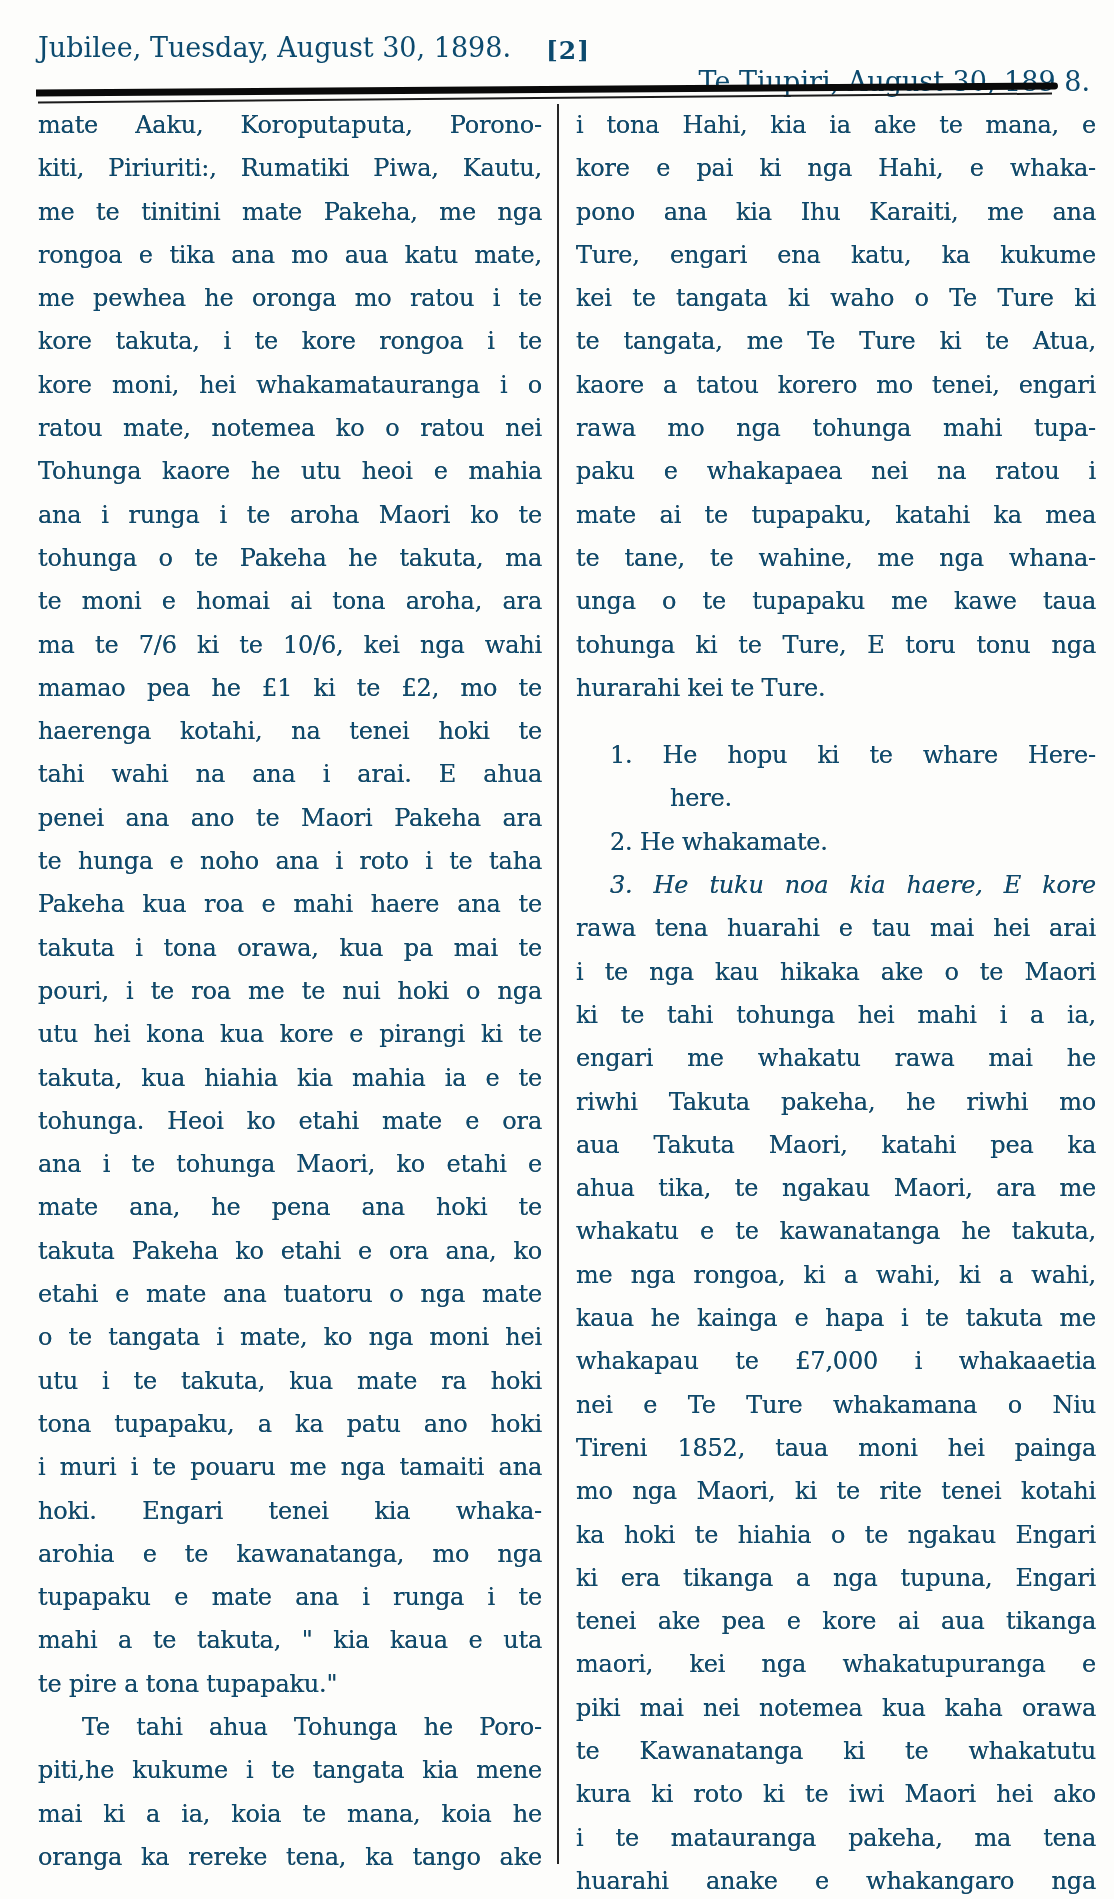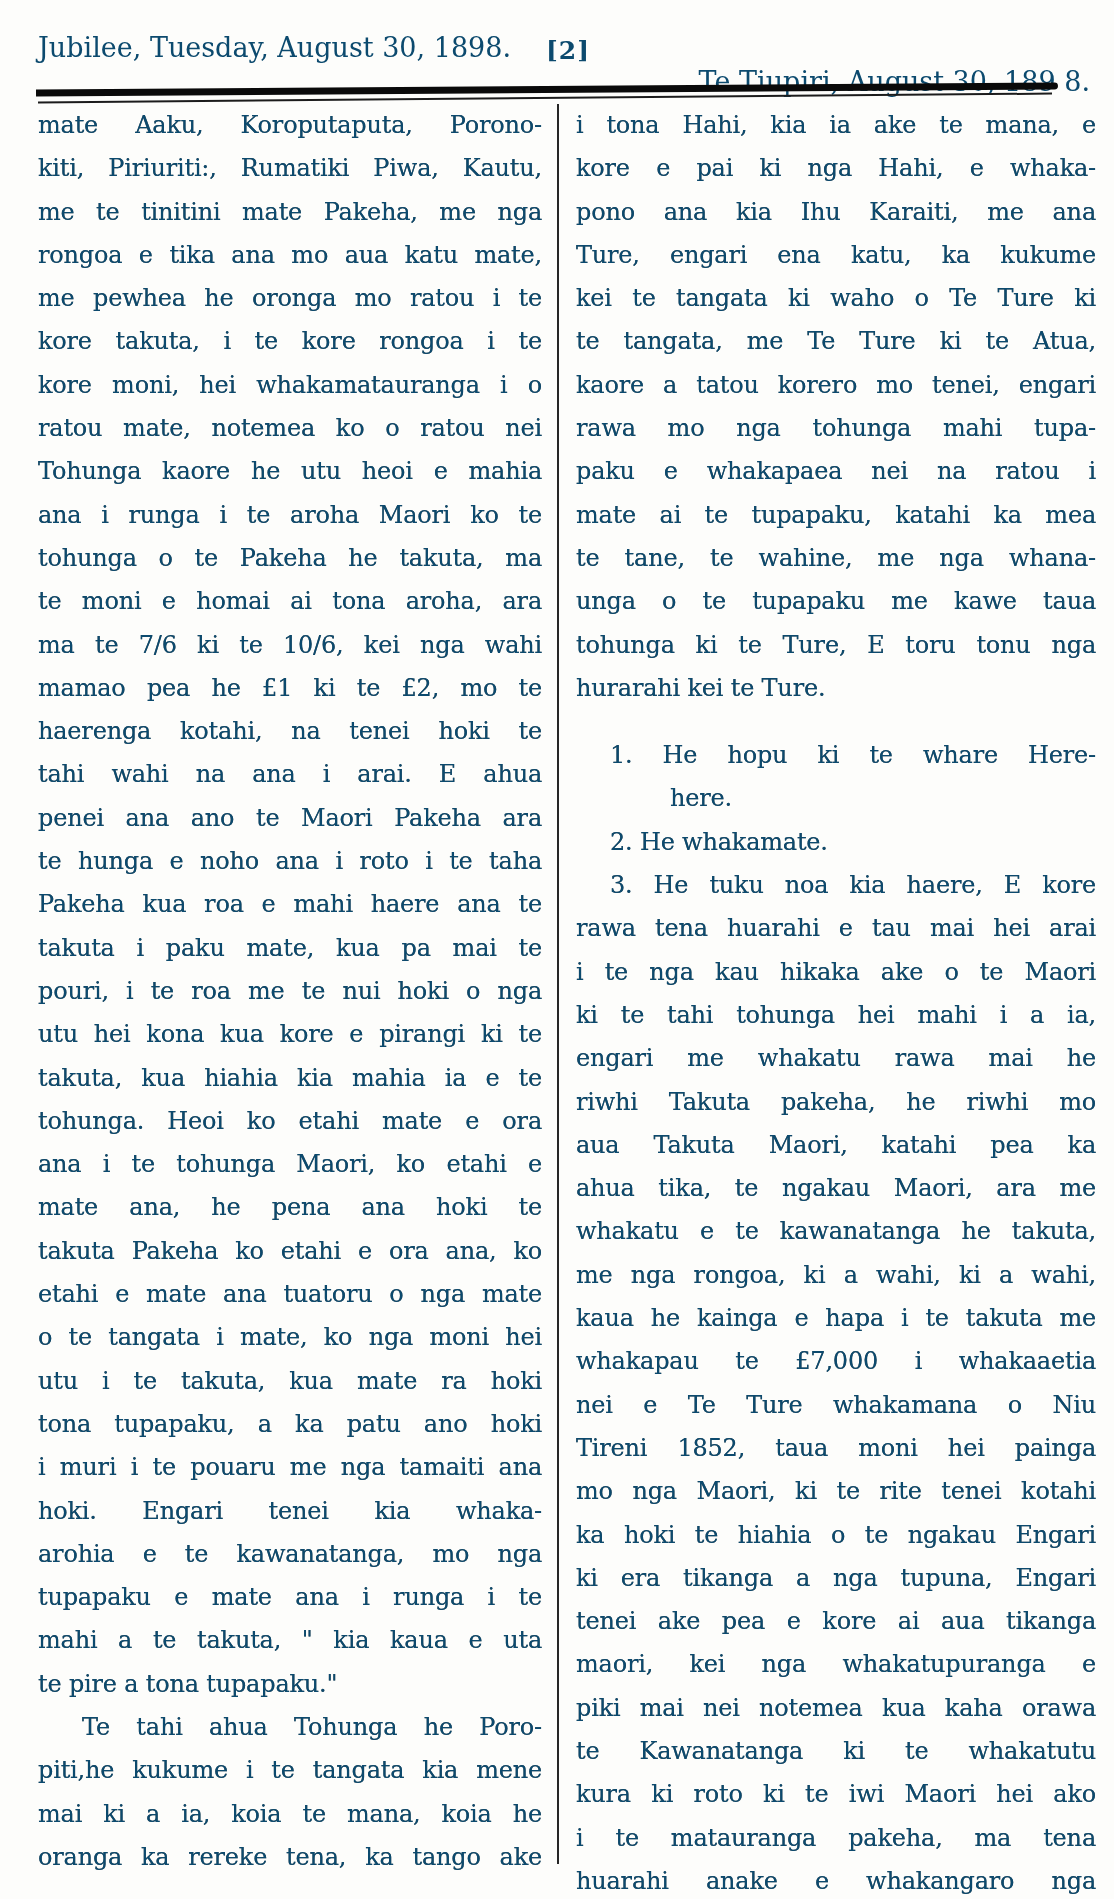--- a/index.html
+++ b/index.html
@@ -104,21 +104,21 @@
       <div class="line">ana i runga i te aroha Maori ko te</div>
       <div class="line">tohunga o te Pakeha he takuta, ma</div>
       <div class="line">te moni e homai ai tona aroha, ara</div>
       <div class="line">ma te 7/6 ki te 10/6, kei nga wahi</div>
       <div class="line">mamao pea he £1 ki te £2, mo te</div>
       <div class="line">haerenga kotahi, na tenei hoki te</div>
       <div class="line">tahi wahi na ana i arai.  E ahua</div>
       <div class="line">penei ana ano te Maori Pakeha ara</div>
       <div class="line">te hunga e noho ana i roto i te taha</div>
       <div class="line">Pakeha kua roa e mahi haere ana te</div>
-      <div class="line">takuta i paku mate, kua pa mai te</div>
+      <div class="line">takuta i tona orawa, kua pa mai te</div>
       <div class="line">pouri, i te roa me te nui hoki o nga</div>
       <div class="line">utu hei kona kua kore e pirangi ki te</div>
       <div class="line">takuta, kua hiahia kia mahia ia e te</div>
       <div class="line">tohunga.  Heoi ko etahi mate e ora</div>
       <div class="line">ana i te tohunga Maori, ko etahi e</div>
       <div class="line">mate ana, he pena ana hoki te</div>
       <div class="line">takuta Pakeha ko etahi e ora ana, ko</div>
       <div class="line">etahi e mate ana tuatoru o nga mate</div>
       <div class="line">o te tangata i mate, ko nga moni hei</div>
       <div class="line">utu i te takuta, kua mate ra hoki</div>
@@ -146,21 +146,21 @@
       <div class="line">rawa mo nga tohunga mahi tupa-</div>
       <div class="line">paku e whakapaea nei na ratou i</div>
       <div class="line">mate ai te tupapaku, katahi ka mea</div>
       <div class="line">te tane, te wahine, me nga whana-</div>
       <div class="line">unga o te tupapaku me kawe taua</div>
       <div class="line">tohunga ki te Ture, E toru tonu nga</div>
       <div class="line no-just">hurarahi kei te Ture.</div>
       <div class="line" style="padding-left: 34px; margin-top: 24px;">1.  He hopu ki te whare Here-</div>
       <div class="line no-just" style="padding-left: 94px;">here.</div>
       <div class="line no-just" style="padding-left: 34px;">2.  He whakamate.</div>
-      <div class="line" style="padding-left: 34px;">3.  He tuku noa kia haere, E kore</div>
+      <div class="line" style="padding-left: 34px; font-style: italic;">3.  He tuku noa kia haere, E kore</div>
       <div class="line">rawa tena huarahi e tau mai hei arai</div>
       <div class="line">i te nga kau hikaka ake o te Maori</div>
       <div class="line">ki te tahi tohunga hei mahi i a ia,</div>
       <div class="line">engari me whakatu rawa mai he</div>
       <div class="line">riwhi Takuta pakeha, he riwhi mo</div>
       <div class="line">aua Takuta Maori, katahi pea ka</div>
       <div class="line">ahua tika, te ngakau Maori, ara me</div>
       <div class="line">whakatu e te kawanatanga he takuta,</div>
       <div class="line">me nga rongoa, ki a wahi, ki a wahi,</div>
       <div class="line">kaua he kainga e hapa i te takuta me</div>

